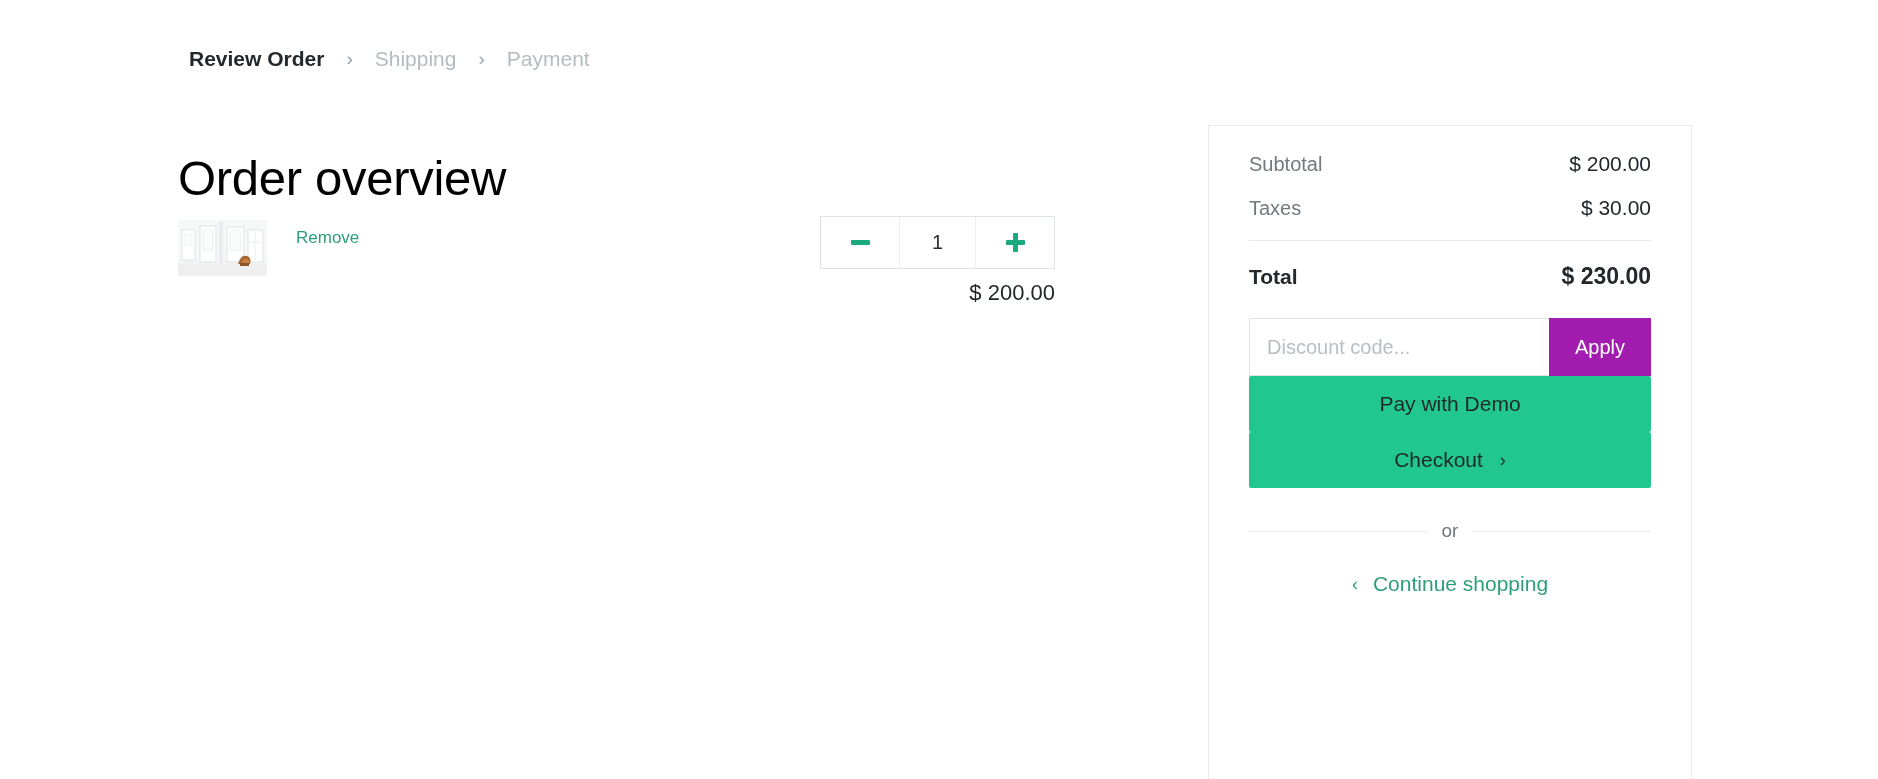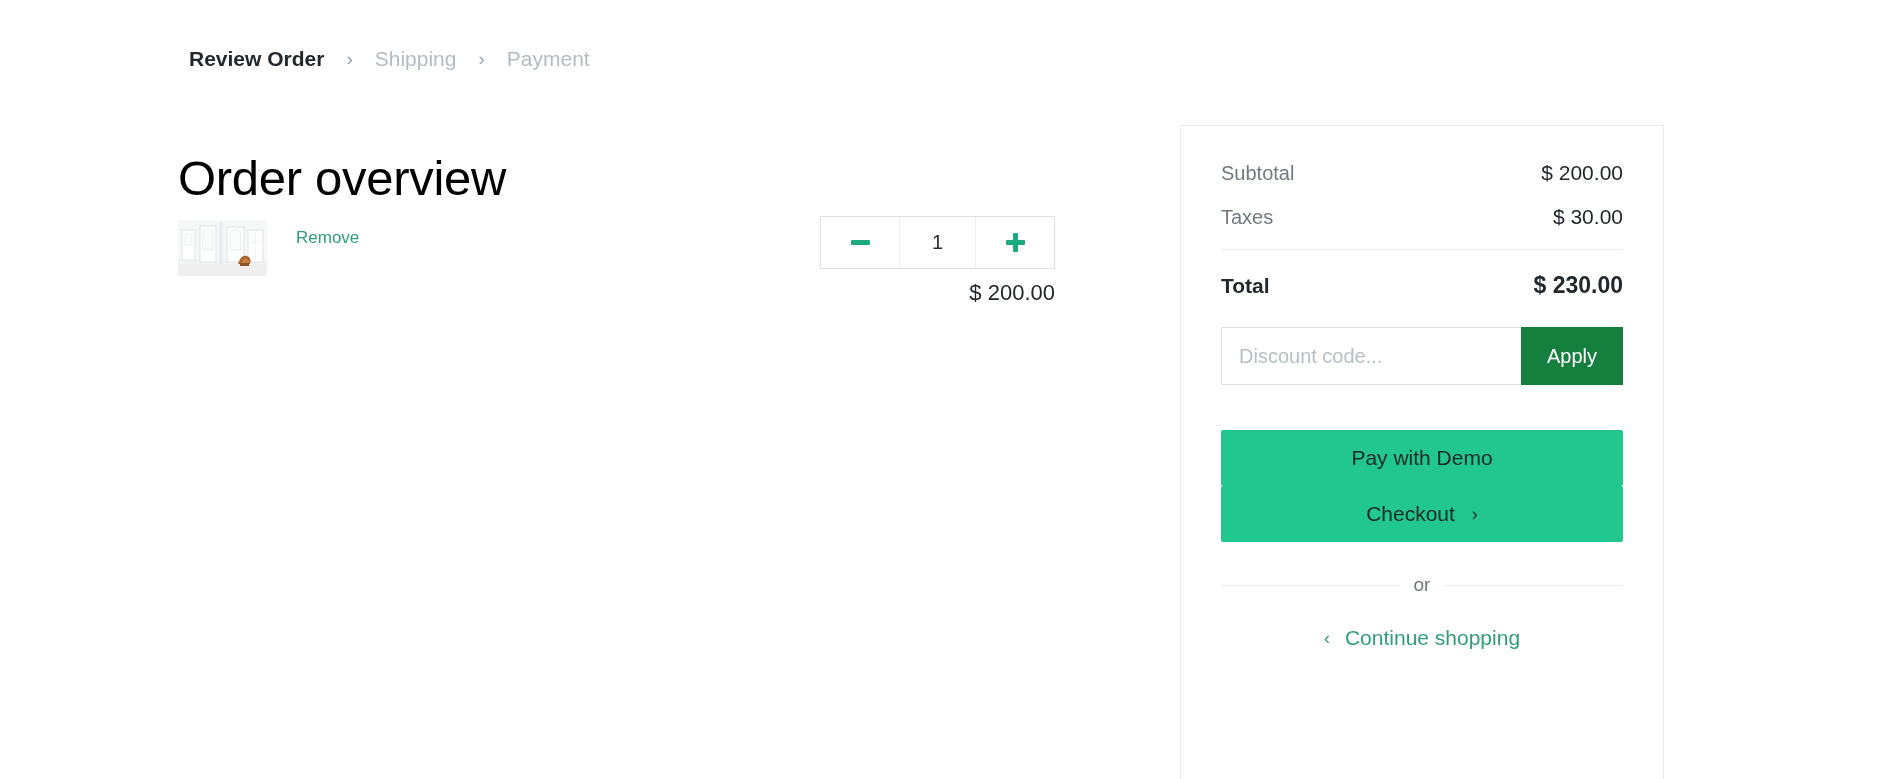--- a/index.html
+++ b/index.html
@@ -166,28 +166,28 @@
     width: 235px;
     text-align: right;
     font-size: 22px;
     color: #23282d;
     line-height: 1;
   }
 
   
   .summary {
     position: absolute;
-    left: 1180px;
+    left: 1208px;
     top: 125px;
     width: 484px;
     min-height: 654px;
     border: 1px solid #e7eaec;
     border-bottom: none;
     background: #ffffff;
-    padding: 35px 40px 0 40px;
+    padding: 26px 40px 0 40px;
   }
   .sum-row {
     display: flex;
     justify-content: space-between;
     align-items: baseline;
     margin-bottom: 20px;
   }
   .sum-label {
     font-size: 20px;
     color: #72797f;
@@ -226,41 +226,41 @@
     font-size: 20px;
     font-family: "Liberation Sans", sans-serif;
     color: #2b3034;
     background: #ffffff;
     outline: none;
   }
   .discount-input::placeholder { color: #b7bec4; }
   .apply-btn {
     width: 106px;
     border: none;
-    background: #15803d;
+    background: #a21caf;
     color: #ffffff;
     font-size: 20px;
     font-family: "Liberation Sans", sans-serif;
     cursor: pointer;
   }
 
   
   .pay-btn, .checkout-btn {
     display: block;
     width: 100%;
     height: 56px;
     border: none;
     background: #22c78f;
     color: #1c2a25;
     font-size: 21px;
     font-family: "Liberation Sans", sans-serif;
     cursor: pointer;
     border-radius: 2px;
   }
-  .pay-btn { margin-top: 45px; }
+  .pay-btn { }
   .checkout-btn {
     display: flex;
     align-items: center;
     justify-content: center;
     gap: 17px;
   }
   .checkout-chevron { font-size: 18px; line-height: 1; }
 
   
   .or-divider {

